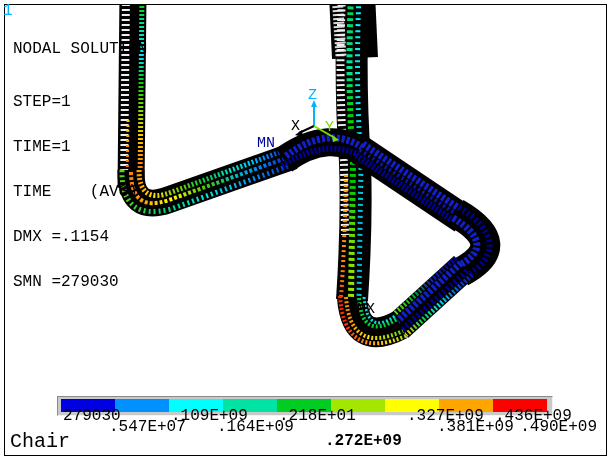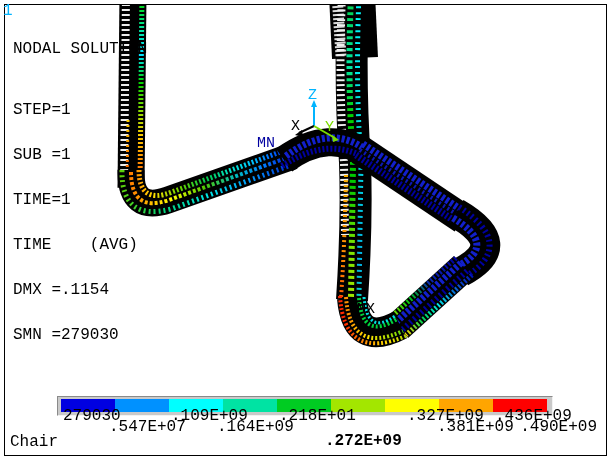--- a/index.html
+++ b/index.html
@@ -3,29 +3,29 @@
 <meta charset="utf-8">
 <style>
   html,body{margin:0;padding:0;background:#ffffff;}
   #screen{position:relative;width:614px;height:464px;background:#ffffff;overflow:hidden;
           font-family:"Liberation Mono","DejaVu Sans Mono",monospace;color:#000;}
   #frame{position:absolute;left:4px;top:4px;width:601px;height:450px;border:1px solid #000;}
   #viewport{position:absolute;left:0;top:0;width:614px;height:464px;}
   #viewport svg{position:absolute;left:0;top:0;}
   #plotnum{position:absolute;left:3px;top:4px;font-size:16px;line-height:15px;color:#00b4ff;}
   #info{position:absolute;left:13px;top:12px;font-size:16px;line-height:15px;white-space:pre;}
-  #info .title{margin-bottom:16px;}
+  #info .title{margin-bottom:8px;}
   #legend-panel{position:absolute;left:57px;top:396px;width:494px;height:18px;background:#c9c9c9;
                 border-top:1px solid #8a8a8a;border-left:1px solid #8a8a8a;
                 border-bottom:1px solid #f2f2f2;border-right:1px solid #f2f2f2;}
   #colorbar{position:absolute;left:61px;top:399px;width:486px;height:13px;display:flex;}
   #colorbar .seg{flex:1 1 0;height:13px;}
   #legend-labels{position:absolute;left:0;top:0;width:614px;height:464px;pointer-events:none;}
   .ltick{position:absolute;font-size:16px;line-height:11px;white-space:pre;}
-  #caption{position:absolute;left:10px;top:434px;font-size:16px;line-height:16px;}
+  #caption{position:absolute;left:10px;top:434px;font-size:20px;line-height:16px;}
   svg text{font-family:"Liberation Mono","DejaVu Sans Mono",monospace;}
 </style>
 </head>
 <body>
 
 <div id="screen">
 
   <div id="frame"></div>
 
   <div id="viewport">
@@ -199,21 +199,20 @@
           <text x="325" y="131" font-size="15" fill="#7cdc00" stroke="none">Y</text>
         </g>
       </g>
     </svg>
   </div>
 
   <div id="plotnum">1</div>
   <div id="info">
     <div class="title">NODAL SOLUTION</div>
     <div>STEP=1</div>
-    <div>SUB =1</div>
     <div>TIME=1</div>
     <div>TIME    (AVG)</div>
     <div>DMX =.1154</div>
     <div>SMN =279030</div>
   </div>
 
   <div id="legend-panel" style="background: rgb(201, 201, 201);"></div>
   <div id="colorbar">
       <div class="seg" style="background: rgb(0, 0, 225);"></div>
       <div class="seg" style="background: rgb(0, 145, 255);"></div>

